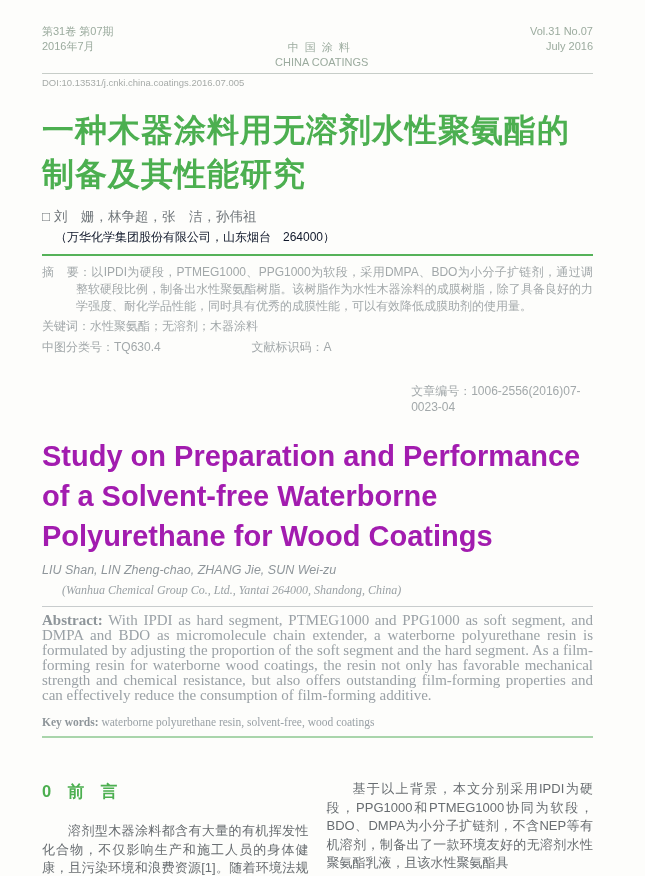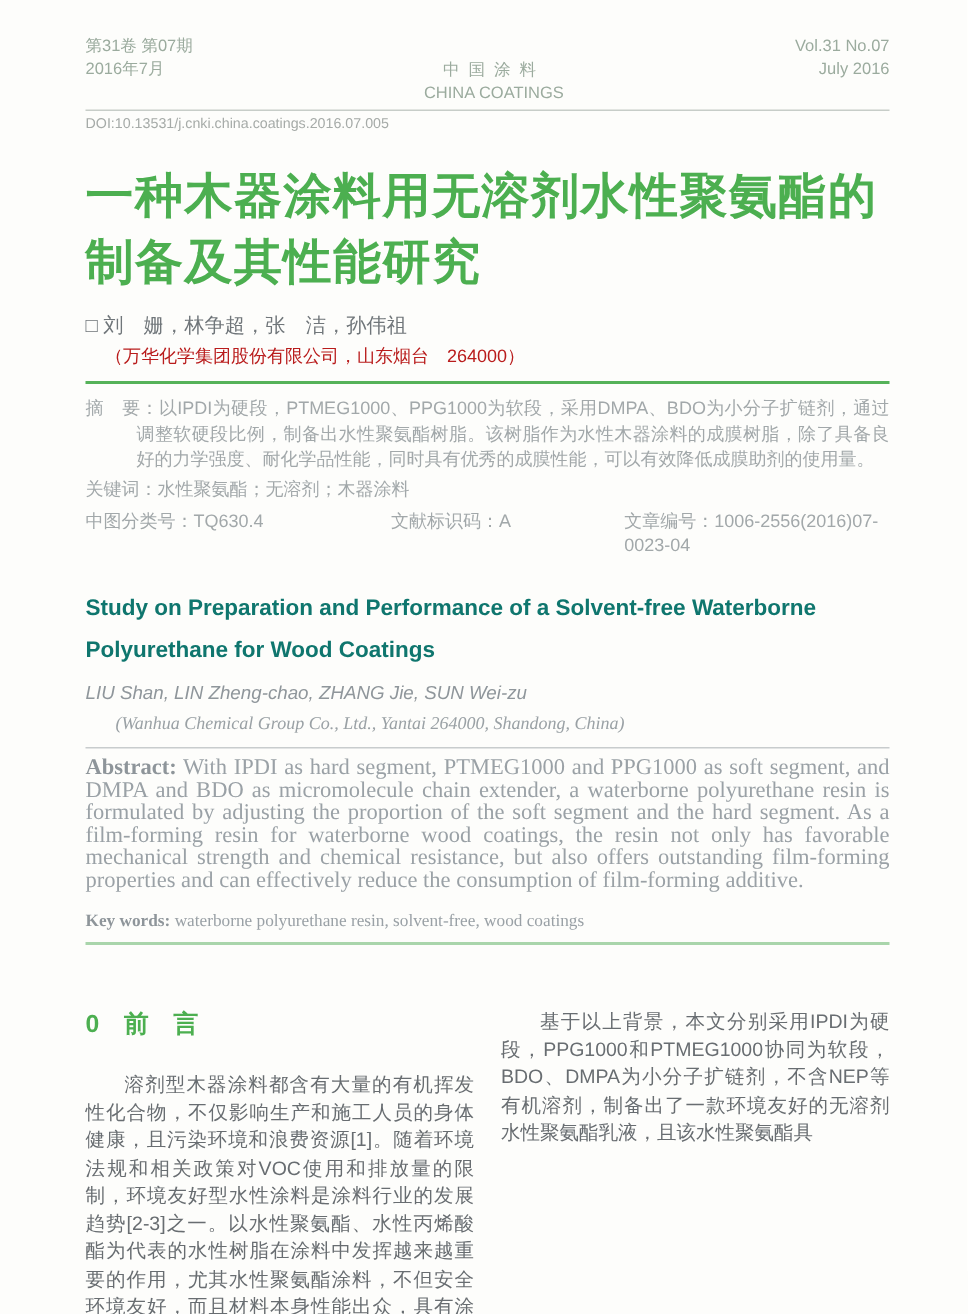--- a/index.html
+++ b/index.html
@@ -1,49 +1,49 @@
 <!DOCTYPE html>
 <html><head>
 <meta charset="utf-8">
 <style>
   html,body { margin:0; padding:0; background:#ffffff; }
   .page {
     position:relative;
     width:645px; height:876px;
     box-sizing:border-box;
-    padding:24px 52px 12px 57px;
+    padding:24px 52px 12px 42px;
     background:#fdfdfb;
     overflow:hidden;
     font-family:"Liberation Sans", sans-serif;
   }
   
   .jheader { display:flex; justify-content:space-between; align-items:flex-start;
     color:#9bab9e; font-size:11px; line-height:15px;
     border-bottom:1px solid #c7cdc8; padding-bottom:3px; }
   .jheader .c { text-align:center; }
   .jheader .r { text-align:right; }
   .jname-cn { letter-spacing:6px;margin-top:16px; }
   .doi { margin-top:3px; font-size:9.5px; color:#a6aba8; }
   
   .title-cn { margin-top:20px; color:#4caf50; font-weight:bold;
     font-size:32px; line-height:44px; letter-spacing:1px; }
   .authors-cn { margin-top:12px; font-size:13.5px; color:#70767a; }
-  .affil-cn { margin-top:3px; padding-left:13px; font-size:12px; color:#b91c1c; }
+  .affil-cn { margin-top:3px; padding-left:13px; font-size:12px; color:#0f172a; }
   .rule-green { margin-top:8px; height:2px; background:#55b259; }
   
   .abs-cn { margin-top:8px; font-size:12px; line-height:17px; color:#a2a8aa;
     text-align:justify; padding-left:34px; text-indent:-34px; }
   .kw-cn { margin-top:3px; font-size:12px; color:#a2a8aa; }
   .meta-row { margin-top:4px; display:flex; font-size:12px; color:#a2a8aa; }
   .meta-row .m1 { width:38%; }
   .meta-row .m2 { width:29%; }
-  .meta-row .m3 { flex:1; }
+  .meta-row .m3 { flex:1;margin-top:44px; }
   
-  .title-en { margin-top:22px; color:#0f766e; font-weight:bold;
-    font-size:15px; line-height:28px; }
+  .title-en { margin-top:22px; color:#a21caf; font-weight:bold;
+    font-size:29px; line-height:40px; }
   .authors-en { margin-top:7px; font-size:12.5px; color:#8f969b;font-style:italic; }
   .affil-en { margin-top:6px; font-size:12px; color:#9aa1a5;
     font-style:italic; font-family:"Liberation Serif", serif;margin-left:20px; }
   .rule-gray { margin-top:8px; border-top:1px solid #c8cccd; }
   .abs-en { margin-top:6px; font-family:"Liberation Serif", serif;
     font-size:15px; line-height:15px; color:#9aa1a6; text-align:justify; }
   .abs-en b, .kw-en b { font-weight:bold; color:#8e959a; }
   .kw-en { margin-top:12px; font-family:"Liberation Serif", serif;
     font-size:11.5px; line-height:15px; color:#9aa1a6; }
   .rule-green-light { margin-top:6px; height:2px; background:#a9d5ab; }

